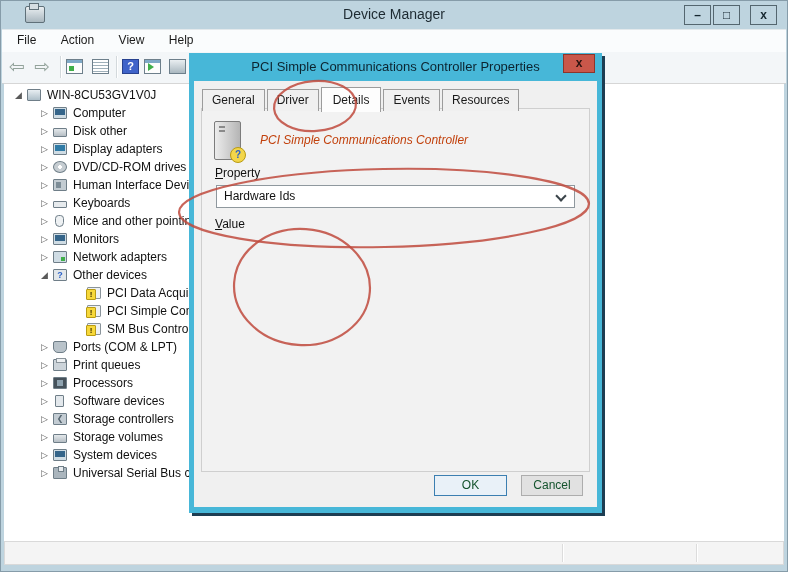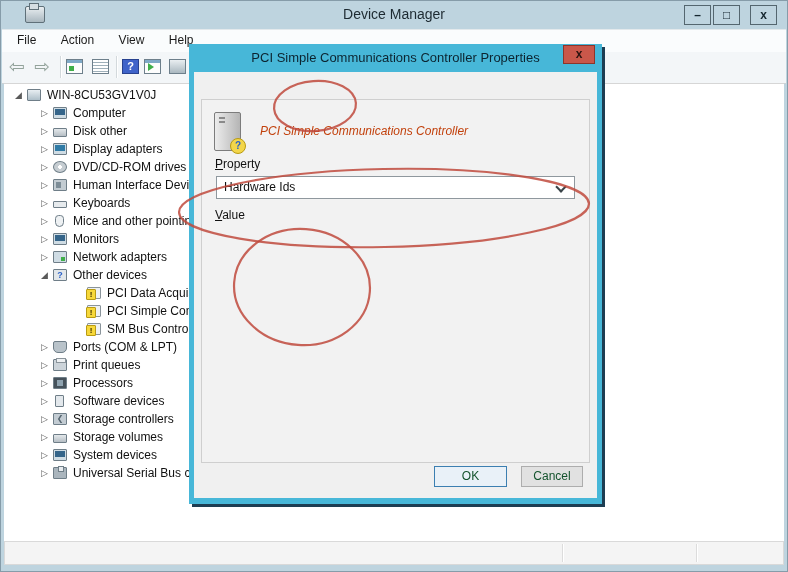--- a/index.html
+++ b/index.html
@@ -50,21 +50,21 @@
   .i-port{border-radius:2px 2px 5px 5px;background:#b9c3ca;}
   .i-print{background:#ccd4da;} .i-print::after{content:"";position:absolute;left:2px;top:-2px;width:8px;height:3px;background:#eef1f3;border:1px solid #8a949b;}
   .i-proc{background:#46525b;} .i-proc::after{content:"";position:absolute;left:3px;top:2px;right:3px;bottom:2px;background:#8fa3b0;}
   .i-soft{width:9px;margin-left:4px;margin-right:9px;background:#e3e8ec;}
   .i-storc{background:#c3ccd3;color:#55656f;font-size:8px;line-height:10px;text-align:center;}
   .i-usb{background:#aab5bd;} .i-usb::after{content:"";position:absolute;left:4px;top:-2px;width:4px;height:4px;background:#e8ecef;border:1px solid #6f7e88;}
   
   .statusbar{position:absolute;left:3px;right:3px;bottom:6px;height:24px;background:#f4f4f4;border:1px solid #d9d9d9;box-sizing:border-box;}
   .ssep{position:absolute;top:2px;bottom:2px;width:1px;background:#dcdcdc;border-right:1px solid #fff;}
   
-  .dialog{position:absolute;left:188px;top:43px;width:413px;height:460px;background:#47b7d8;box-shadow:3px 3px 0 0 #1d3d52;z-index:5;}
+  .dialog{position:absolute;left:188px;top:52px;width:413px;height:460px;background:#47b7d8;box-shadow:3px 3px 0 0 #1d3d52;z-index:5;}
   .dlg-title{position:absolute;left:0;top:0;right:0;height:28px;text-align:center;font-size:13px;color:#0c2430;line-height:27px;}
   .dlg-close{position:absolute;right:7px;top:1px;width:32px;height:19px;background:#c9574a;border:1px solid #8d352b;color:#2b1310;font-weight:bold;font-size:12px;line-height:17px;text-align:center;box-sizing:border-box;cursor:default;}
   .dlg-body{position:absolute;left:5px;right:5px;top:28px;bottom:6px;background:#f0f0f0;}
   .tabs{position:absolute;left:8px;top:5px;display:flex;align-items:flex-end;z-index:2;}
   .tab{font-size:12px;color:#1a1a1a;background:#f0f0f0;border:1px solid #9c9c9c;border-bottom:none;padding:3px 9px 4px 9px;margin-right:2px;cursor:default;}
   .tab.active{background:#fdfdfd;padding:5px 11px 5px 11px;position:relative;top:1px;}
   .tabpanel{position:absolute;left:7px;right:7px;top:27px;bottom:35px;background:#f2f2f2;border:1px solid #cfcfcf;box-sizing:border-box;}
   .dev-icon{position:absolute;left:12px;top:12px;width:25px;height:37px;background:linear-gradient(90deg,#ececec,#b5b5b5);border:1px solid #7c7c7c;border-radius:2px;}
   .dev-icon::before{content:"";position:absolute;left:4px;top:4px;width:6px;height:2px;background:#8a8a8a;box-shadow:0 4px 0 #8a8a8a;}
   .dev-badge{position:absolute;right:-6px;bottom:-4px;width:14px;height:14px;border-radius:50%;background:#f3d64a;border:1px solid #b99b13;color:#2b62c9;font-weight:bold;font-size:10px;line-height:14px;text-align:center;}
@@ -231,20 +231,27 @@
 
   <div class="statusbar">
     <span class="ssep" style="left:557px;"></span>
     <span class="ssep" style="left:691px;"></span>
   </div>
 
   <div class="dialog">
     <div class="dlg-title">PCI Simple Communications Controller Properties</div>
     <div class="dlg-close">x</div>
     <div class="dlg-body">
+      <div class="tabs">
+        <div class="tab">General</div>
+        <div class="tab">Driver</div>
+        <div class="tab active">Details</div>
+        <div class="tab">Events</div>
+        <div class="tab">Resources</div>
+      </div>
       <div class="tabpanel">
         <div class="dev-icon">
           <span class="dev-badge">?</span>
         </div>
         <div class="dev-name">PCI Simple Communications Controller</div>
         <div class="flabel" style="top:57px;">Property</div>
         <div class="combo">
           <span>Hardware Ids</span>
           <span class="chev"></span>
         </div>

